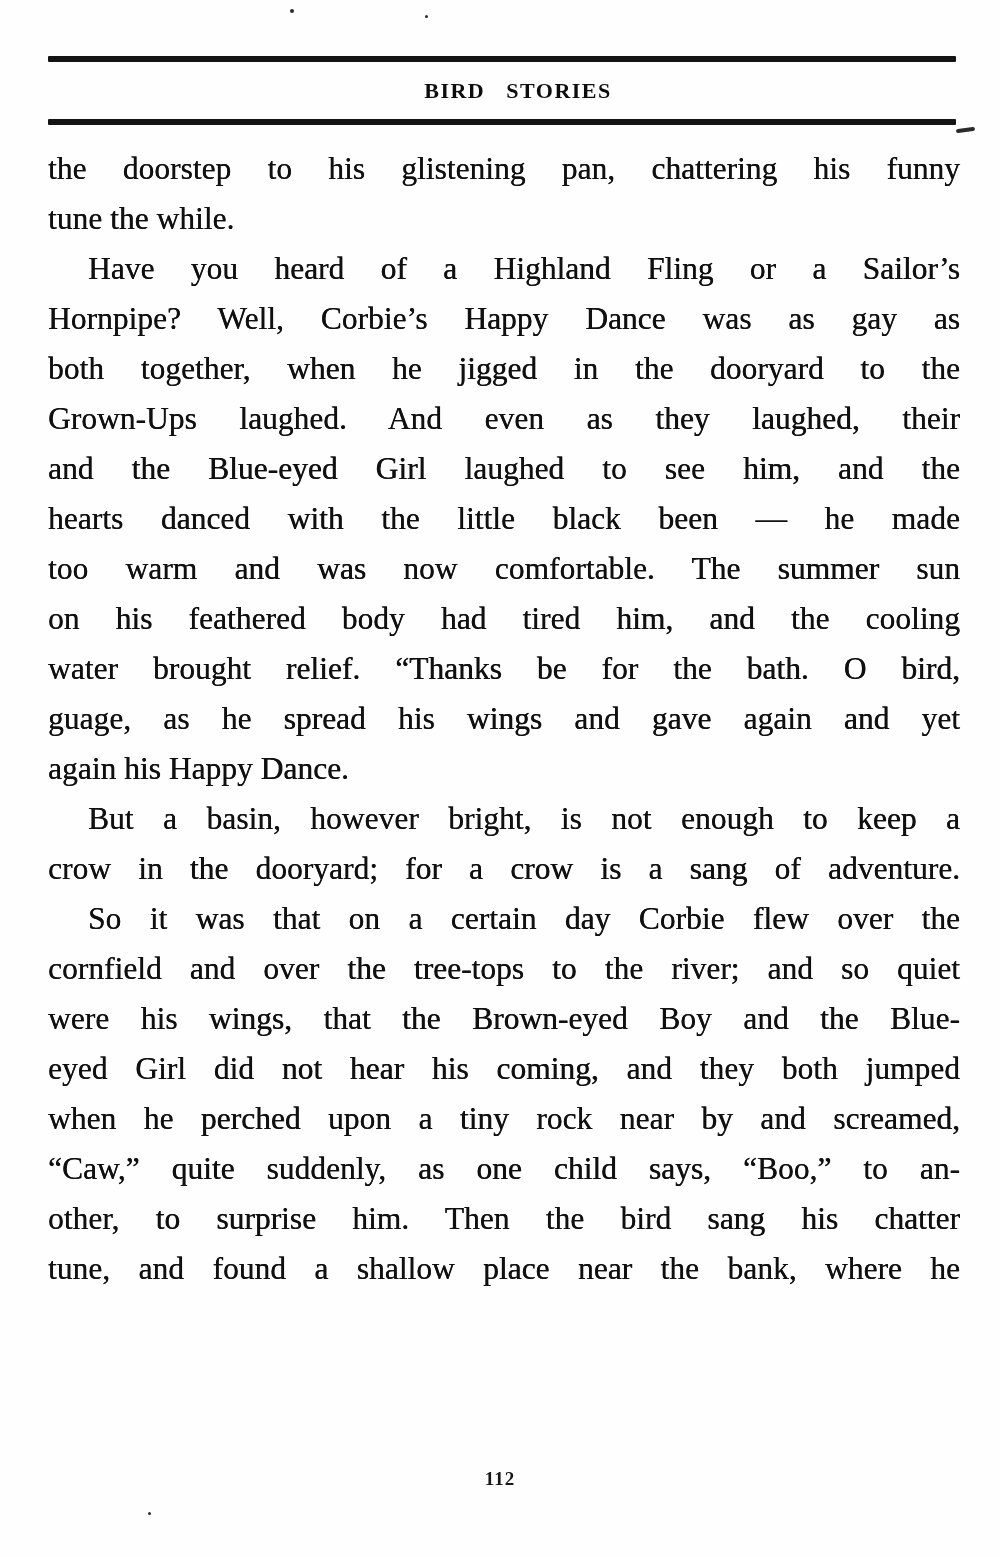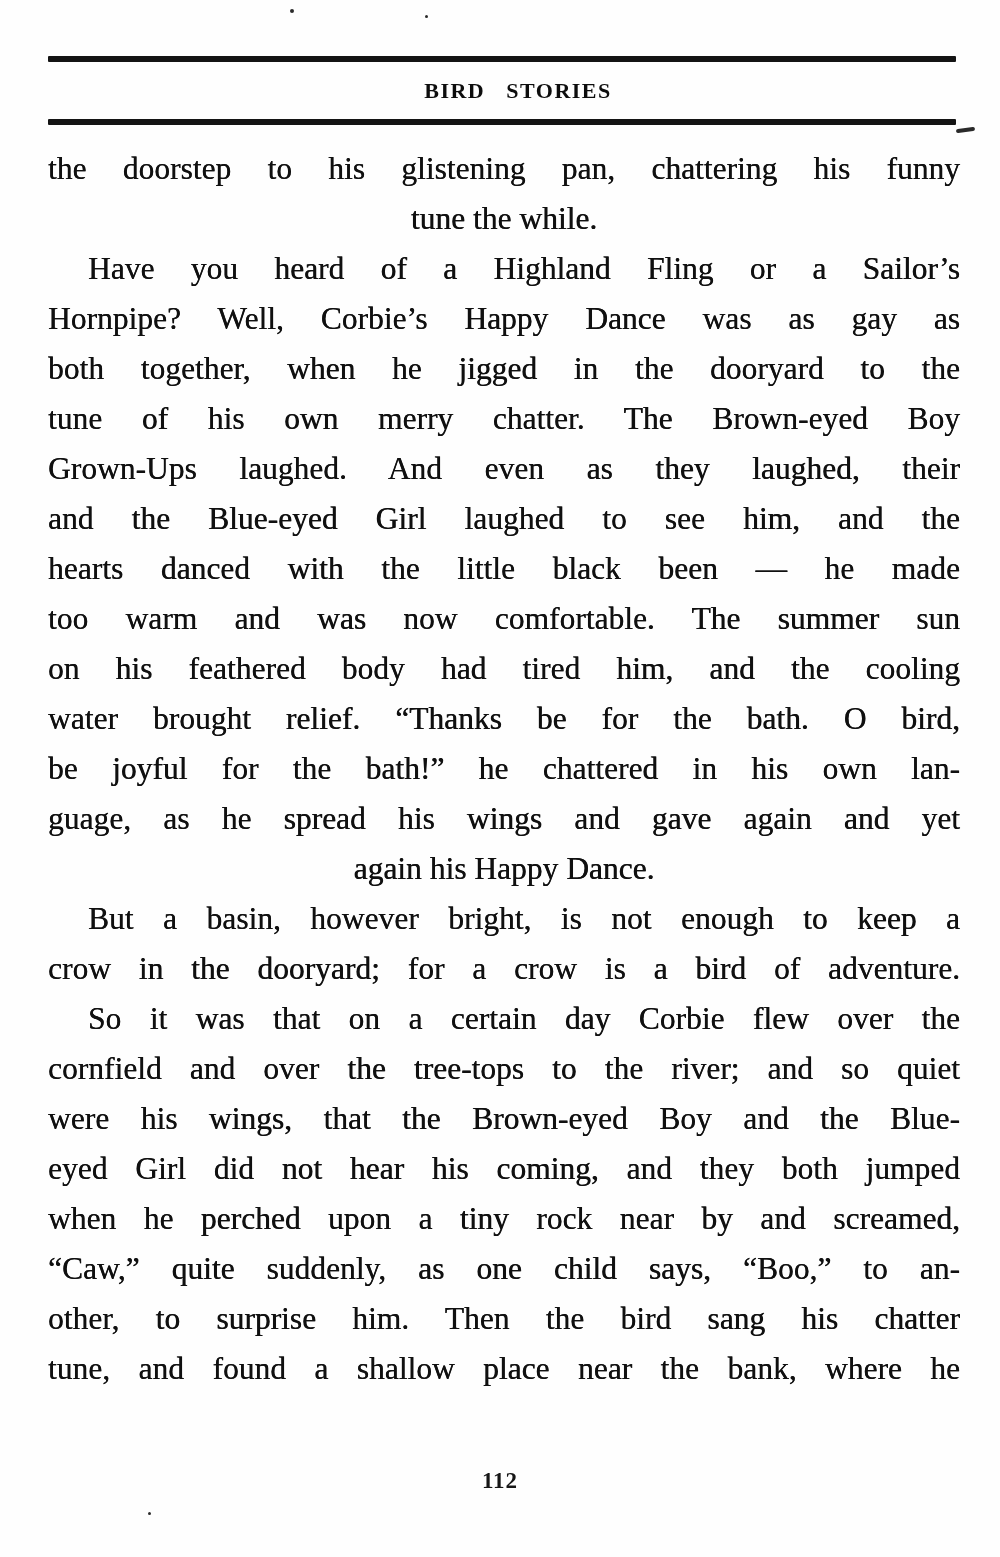--- a/index.html
+++ b/index.html
@@ -57,36 +57,36 @@
     left: 48px;
     top: 144px;
     width: 912px;
     font-size: 31.5px;
     text-shadow: 0.35px 0 0 #141414;
   }
   .line {
     height: 50px;
     line-height: 50px;
     white-space: nowrap;
-    text-align: center;
+    text-align: left;
   }
   .line.just {
     white-space: normal;
     text-align: justify;
     text-align-last: justify;
   }
   .line.indent { text-indent: 40px; }
   
   .page-number {
     position: absolute;
     left: 0;
     top: 1468px;
     width: 100%;
     text-align: center;
-    font-size: 23px;
+    font-size: 19px;
     font-weight: bold;
     letter-spacing: 1px;
     color: #161616;
   }
   
   .speck {
     position: absolute;
     background: #2b2b2b;
     border-radius: 50%;
   }
@@ -107,34 +107,32 @@
 
   <div class="body-text">
       <div class="paragraph">
         <div class="line just">the doorstep to his glistening pan, chattering his funny</div>
         <div class="line">tune the while.</div>
       </div>
       <div class="paragraph">
         <div class="line just indent">Have you heard of a Highland Fling or a Sailor’s</div>
         <div class="line just">Hornpipe? Well, Corbie’s Happy Dance was as gay as</div>
         <div class="line just">both together, when he jigged in the dooryard to the</div>
-        <div class="line just">tune of his own merry chatter. The Brown-eyed Boy</div>
         <div class="line just">Grown-Ups laughed. And even as they laughed, their</div>
         <div class="line just">and the Blue-eyed Girl laughed to see him, and the</div>
         <div class="line just">hearts danced with the little black been — he made</div>
         <div class="line just">too warm and was now comfortable. The summer sun</div>
         <div class="line just">on his feathered body had tired him, and the cooling</div>
         <div class="line just">water brought relief. “Thanks be for the bath. O bird,</div>
-        <div class="line just">be joyful for the bath!” he chattered in his own lan-</div>
         <div class="line just">guage, as he spread his wings and gave again and yet</div>
         <div class="line">again his Happy Dance.</div>
       </div>
       <div class="paragraph">
         <div class="line just indent">But a basin, however bright, is not enough to keep a</div>
-        <div class="line just">crow in the dooryard; for a crow is a bird of adventure.</div>
+        <div class="line just">crow in the dooryard; for a crow is a sang of adventure.</div>
       </div>
       <div class="paragraph">
         <div class="line just indent">So it was that on a certain day Corbie flew over the</div>
         <div class="line just">cornfield and over the tree-tops to the river; and so quiet</div>
         <div class="line just">were his wings, that the Brown-eyed Boy and the Blue-</div>
         <div class="line just">eyed Girl did not hear his coming, and they both jumped</div>
         <div class="line just">when he perched upon a tiny rock near by and screamed,</div>
         <div class="line just">“Caw,” quite suddenly, as one child says, “Boo,” to an-</div>
         <div class="line just">other, to surprise him. Then the bird sang his chatter</div>
         <div class="line just">tune, and found a shallow place near the bank, where he</div>

